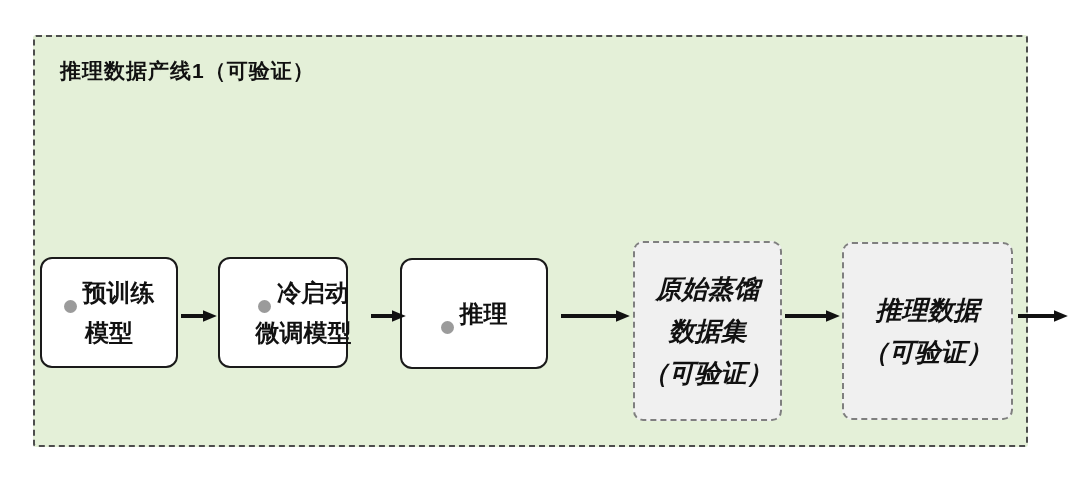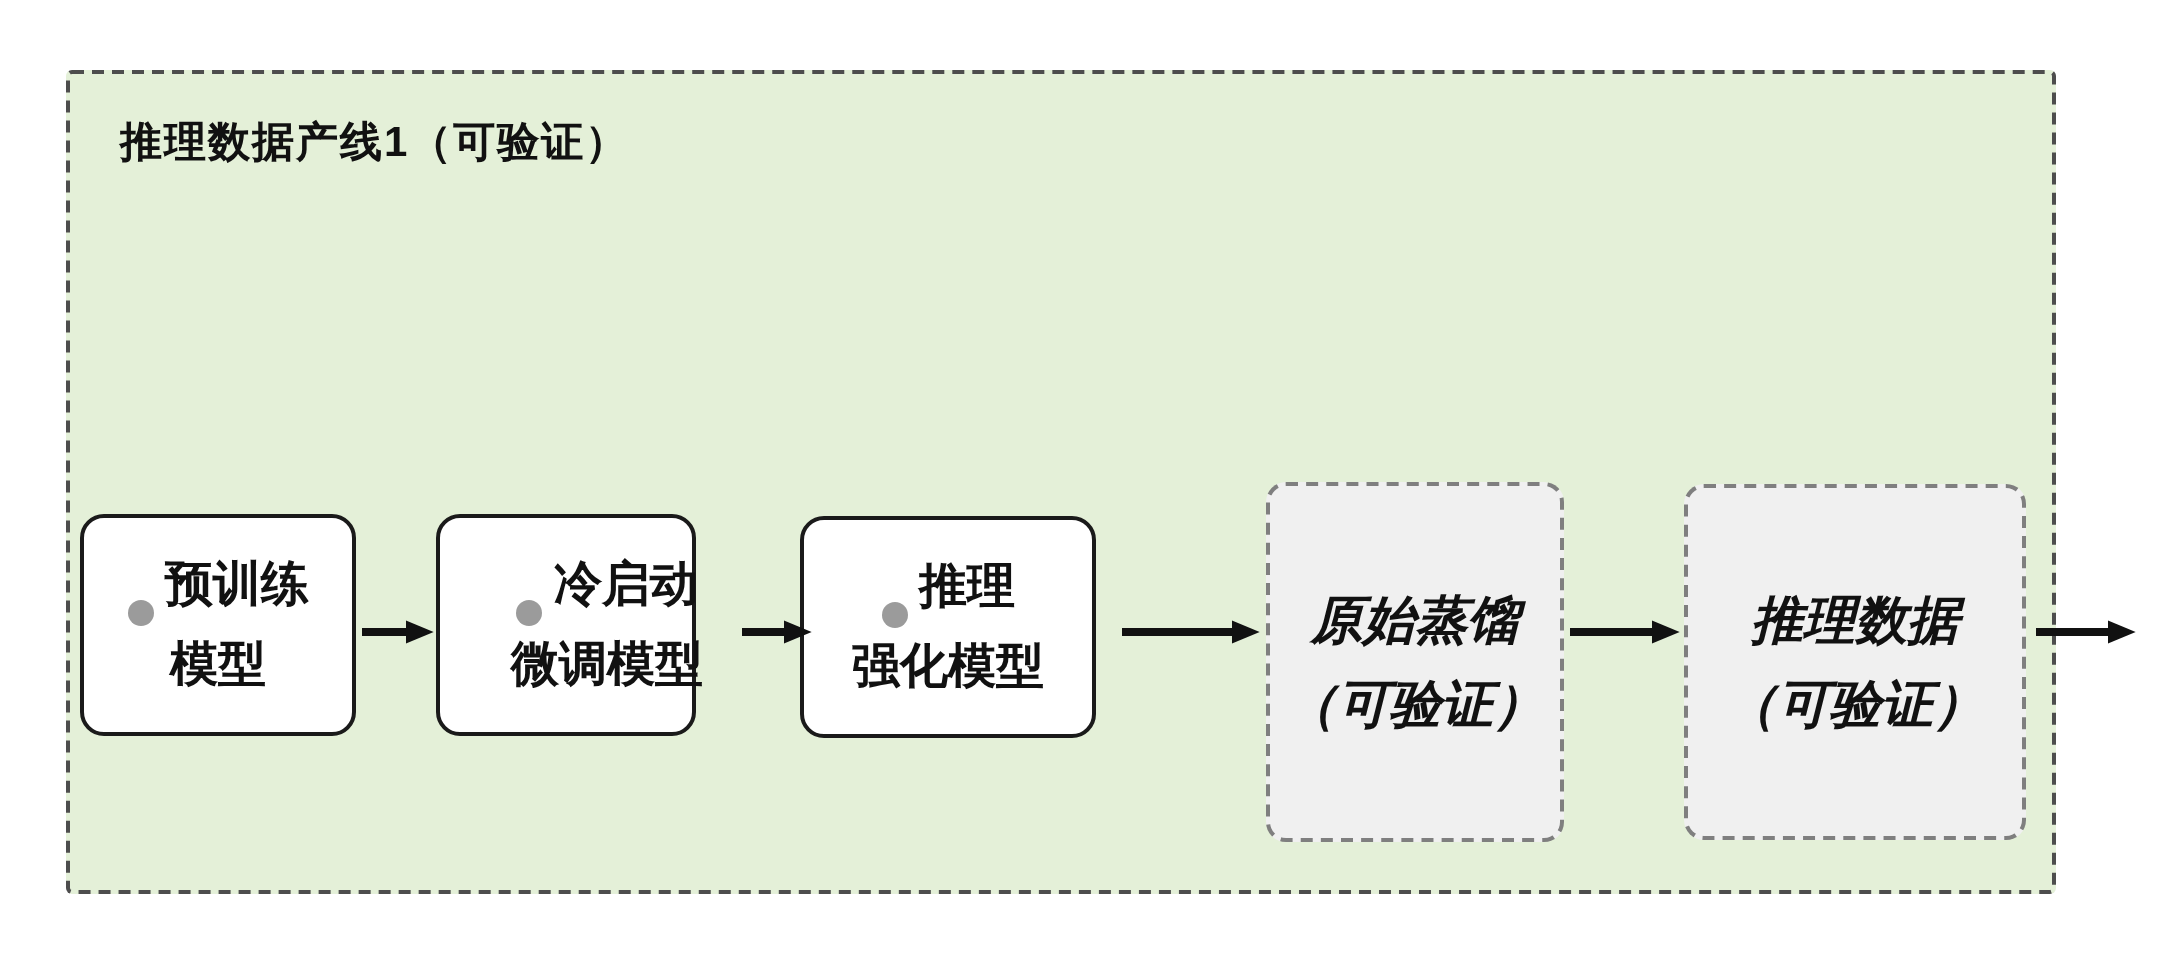--- a/index.html
+++ b/index.html
@@ -90,28 +90,28 @@
     <div class="line">
       <span>微调模型</span>
     </div>
   </div>
 
   <div class="node model" id="node-3">
     <div class="line">
       <span class="bullet"></span>
       <span>推理</span>
     </div>
-    <div class="line">
-      <span>强化模型</span>
-    </div>
   </div>
 
   <div class="node dataset" id="node-4">
     <div class="line">
       <span>原始蒸馏</span>
+    </div>
+    <div class="line">
+      <span>数据集</span>
     </div>
     <div class="line">
       <span>（可验证）</span>
     </div>
   </div>
 
   <div class="node dataset" id="node-5">
     <div class="line">
       <span>推理数据</span>
     </div>

